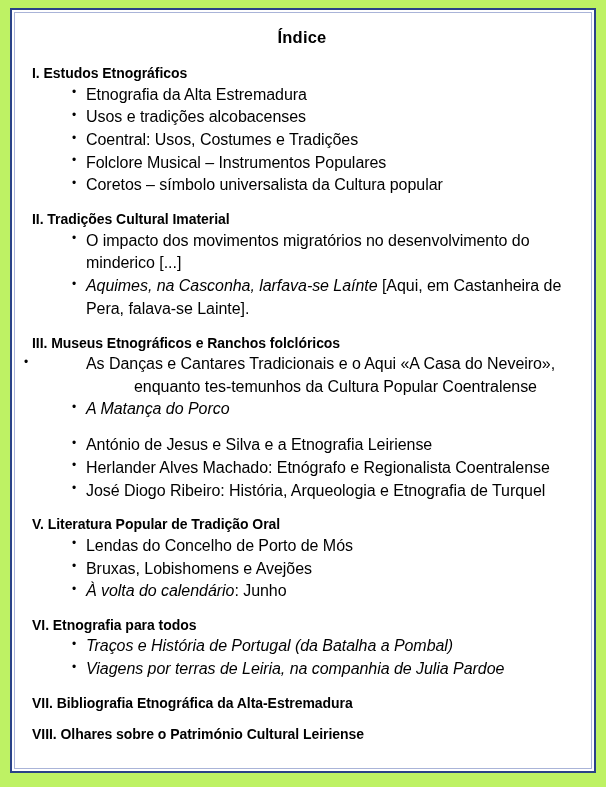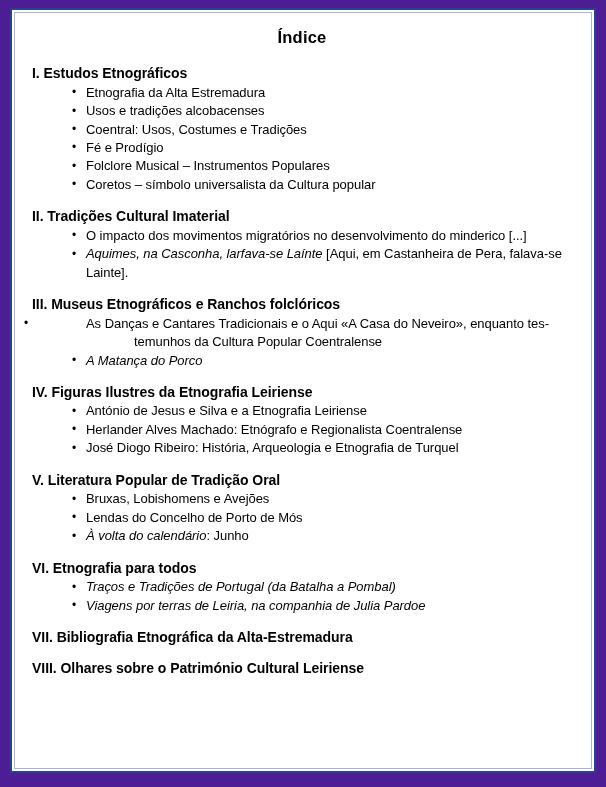--- a/index.html
+++ b/index.html
@@ -12,21 +12,21 @@
     height: 787px;
     font-family: "Liberation Sans", sans-serif;
     color: #000000;
     overflow: hidden;
   }
 
   .page {
     position: relative;
     width: 606px;
     height: 787px;
-    background: #4c1d95;
+    background: #bef264;
     box-sizing: border-box;
     padding: 8px 10px 14px 10px;
   }
 
   
   .index-box {
     position: relative;
     box-sizing: border-box;
     width: 100%;
     height: 765px;
@@ -77,21 +77,21 @@
   }
 
   ul.items {
     list-style: none;
     margin: 0;
     padding: 0;
   }
 
   li.item {
     position: relative;
-    font-size: 13px;
+    font-size: 16px;
     line-height: 1.42;
     padding-left: 62px;
     margin: 0;
     letter-spacing: -0.05px;
   }
   li.item::before {
     content: "\2022";
     position: absolute;
     left: 48px;
     top: -0.5px;
@@ -117,59 +117,57 @@
 
       <div class="doc-title">Índice</div>
 
       <div id="sections-root">
           <div class="section">
             <div class="section-heading">I. Estudos Etnográficos</div>
             <ul class="items">
               <li class="item"><span class="rg">Etnografia da Alta Estremadura</span></li>
               <li class="item"><span class="rg">Usos e tradições alcobacenses</span></li>
               <li class="item"><span class="rg">Coentral: Usos, Costumes e Tradições</span></li>
-              <li class="item"><span class="rg">Fé e Prodígio</span></li>
               <li class="item"><span class="rg">Folclore Musical – Instrumentos Populares</span></li>
               <li class="item"><span class="rg">Coretos – símbolo universalista da Cultura popular</span></li>
             </ul>
           </div>
           <div class="section">
             <div class="section-heading">II. Tradições Cultural Imaterial</div>
             <ul class="items">
               <li class="item"><span class="rg">O impacto dos movimentos migratórios no desenvolvimento do minderico [...]</span></li>
               <li class="item"><span class="it">Aquimes, na Casconha, larfava-se Laínte</span><span class="rg"> [Aqui, em Castanheira de Pera, falava-se Lainte].</span></li>
             </ul>
           </div>
           <div class="section">
             <div class="section-heading">III. Museus Etnográficos e Ranchos folclóricos</div>
             <ul class="items">
               <li class="item wrapped"><span class="rg">As Danças e Cantares Tradicionais e o Aqui «A Casa do Neveiro», enquanto tes-temunhos da Cultura Popular Coentralense</span></li>
               <li class="item"><span class="it">A Matança do Porco</span></li>
             </ul>
           </div>
           <div class="section">
-            <div class="section-heading">IV. Figuras Ilustres da Etnografia Leiriense</div>
             <ul class="items">
               <li class="item"><span class="rg">António de Jesus e Silva e a Etnografia Leiriense</span></li>
               <li class="item"><span class="rg">Herlander Alves Machado: Etnógrafo e Regionalista Coentralense</span></li>
               <li class="item"><span class="rg">José Diogo Ribeiro: História, Arqueologia e Etnografia de Turquel</span></li>
             </ul>
           </div>
           <div class="section">
             <div class="section-heading">V. Literatura Popular de Tradição Oral</div>
             <ul class="items">
+              <li class="item"><span class="rg">Lendas do Concelho de Porto de Mós</span></li>
               <li class="item"><span class="rg">Bruxas, Lobishomens e Avejões</span></li>
-              <li class="item"><span class="rg">Lendas do Concelho de Porto de Mós</span></li>
               <li class="item"><span class="it">À volta do calendário</span><span class="rg">: Junho</span></li>
             </ul>
           </div>
           <div class="section">
             <div class="section-heading">VI. Etnografia para todos</div>
             <ul class="items">
-              <li class="item"><span class="it">Traços e Tradições de Portugal (da Batalha a Pombal)</span></li>
+              <li class="item"><span class="it">Traços e História de Portugal (da Batalha a Pombal)</span></li>
               <li class="item"><span class="it">Viagens por terras de Leiria, na companhia de Julia Pardoe</span></li>
             </ul>
           </div>
           <div class="section">
             <div class="section-heading">VII. Bibliografia Etnográfica da Alta-Estremadura</div>
           </div>
           <div class="section">
             <div class="section-heading">VIII. Olhares sobre o Património Cultural Leiriense</div>
           </div>
         </div>

